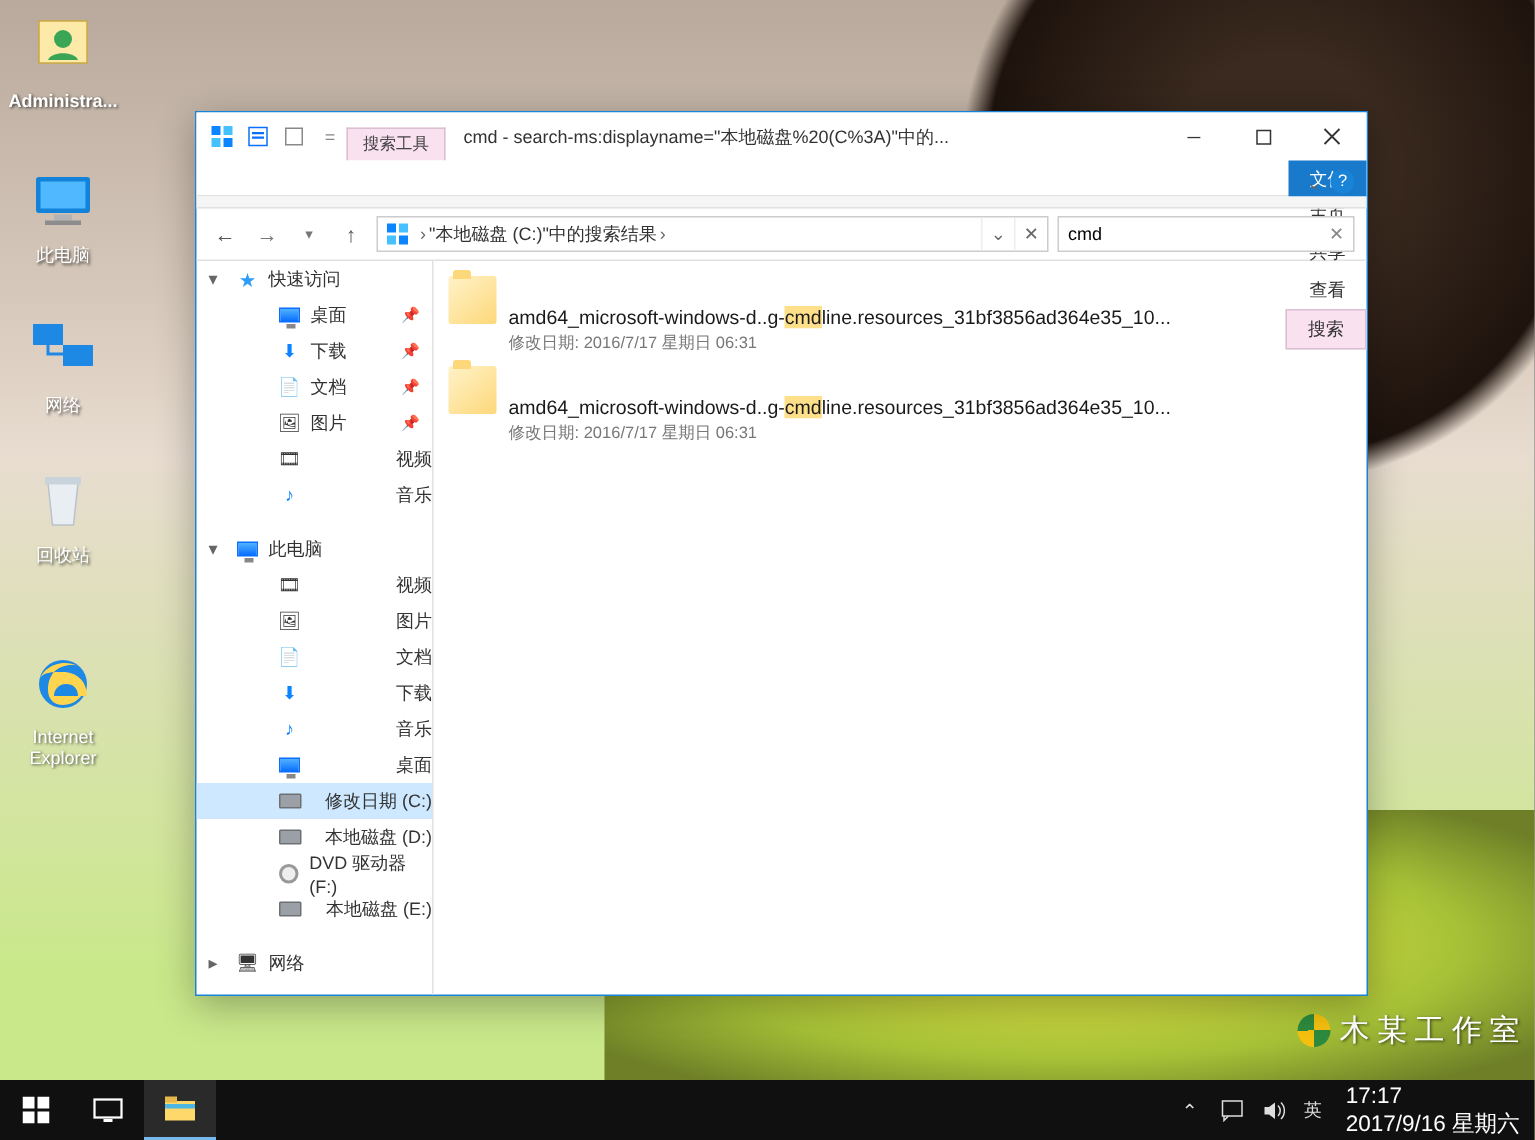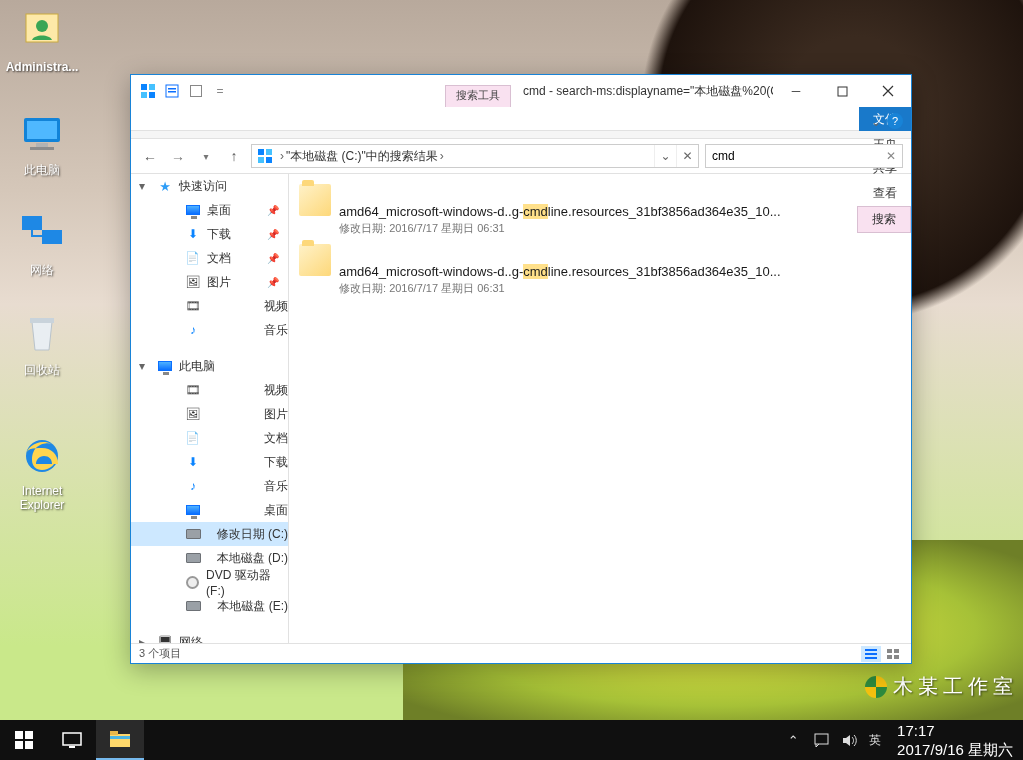--- a/index.html
+++ b/index.html
@@ -15,21 +15,21 @@
 .di-admin{left:4px;top:8px;font-weight:bold;}
 .di-pc{left:4px;top:110px;}
 .di-net{left:4px;top:210px;}
 .di-rec{left:4px;top:310px;}
 .di-ie{left:4px;top:432px;}
 
 .window{position:absolute;left:130px;top:74px;width:782px;height:590px;border:1px solid #1883d7;background:#fff;display:flex;flex-direction:column;box-shadow:0 6px 24px rgba(0,0,0,.3);}
 .titlebar{height:32px;display:flex;align-items:stretch;background:#fff;}
 .tb-left{display:flex;align-items:center;gap:2px;padding-left:6px;}
 .qat{width:22px;height:22px;display:flex;align-items:center;justify-content:center;color:#555;}
-.tb-tab{margin-left:214px;background:#f9e1f0;border:1px solid #d9bfd2;border-bottom:none;padding:2px 10px 0;font-size:11px;color:#444;align-self:flex-end;height:22px;}
+.tb-tab{background:#f9e1f0;border:1px solid #d9bfd2;border-bottom:none;padding:2px 10px 0;font-size:11px;color:#444;align-self:flex-end;height:22px;}
 .tb-title{flex:1;padding-left:12px;color:#333;font-size:12px;display:flex;align-items:center;white-space:nowrap;overflow:hidden;text-overflow:ellipsis;}
 .tb-btns{display:flex;}
 .tb-btn{width:46px;height:32px;display:flex;align-items:center;justify-content:center;color:#333;}
 
 .ribbon-tabs{height:24px;background:#fff;display:flex;align-items:flex-end;border-bottom:1px solid #e1e1e1;position:relative;flex-direction:column;}
 .r-file{background:#1979ca;color:#fff;padding:4px 14px;height:24px;font-size:12px;}
 .r-tab{padding:4px 14px;color:#333;font-size:12px;}
 .r-tab.search{background:#f9e1f0;border:1px solid #d9bfd2;}
 .ribbon-bar{height:8px;background:#f5f5f5;border-bottom:1px solid #e1e1e1;position:relative;}
 .ribbon-bar .help{position:absolute;right:8px;top:-18px;width:16px;height:16px;border-radius:50%;background:#1883d7;color:#fff;font-size:11px;text-align:center;line-height:16px;}
@@ -337,39 +337,20 @@
        <div class="row">
          <div class="ficon"></div>
          <div class="txt">
            <div class="fname"><span>amd64_microsoft-windows-d..g-</span><span class="hl">cmd</span><span>line.resources_31bf3856ad364e35_10...</span></div>
            <div class="meta"><span>修改日期:</span> <span>2016/7/17 星期日 06:31</span></div>
          </div>
        </div>
      </div>
    </div>
 
-   <div class="status">
-     <span>3 个项目</span>
-     <span class="spacer"></span>
-     <span class="view active">
-          <svg width="12" height="10" viewBox="0 0 12 10">
-            <rect y="0" width="12" height="2" fill="#0a6fff"></rect>
-            <rect y="4" width="12" height="2" fill="#0a6fff"></rect>
-            <rect y="8" width="12" height="2" fill="#0a6fff"></rect>
-          </svg>
-        </span>
-     <span class="view">
-          <svg width="12" height="10" viewBox="0 0 12 10">
-            <rect x="0" y="0" width="5" height="4" fill="#888"></rect>
-            <rect x="7" y="0" width="5" height="4" fill="#888"></rect>
-            <rect x="0" y="6" width="5" height="4" fill="#888"></rect>
-            <rect x="7" y="6" width="5" height="4" fill="#888"></rect>
-          </svg>
-        </span>
-   </div>
  </div>
 </div>
 
 <div class="taskbar">
   <div class="task-item start">
       <svg viewBox="0 0 18 18">
         <rect x="0" y="0" width="8" height="8" fill="#fff"></rect>
         <rect x="10" y="0" width="8" height="8" fill="#fff"></rect>
         <rect x="0" y="10" width="8" height="8" fill="#fff"></rect>
         <rect x="10" y="10" width="8" height="8" fill="#fff"></rect>

